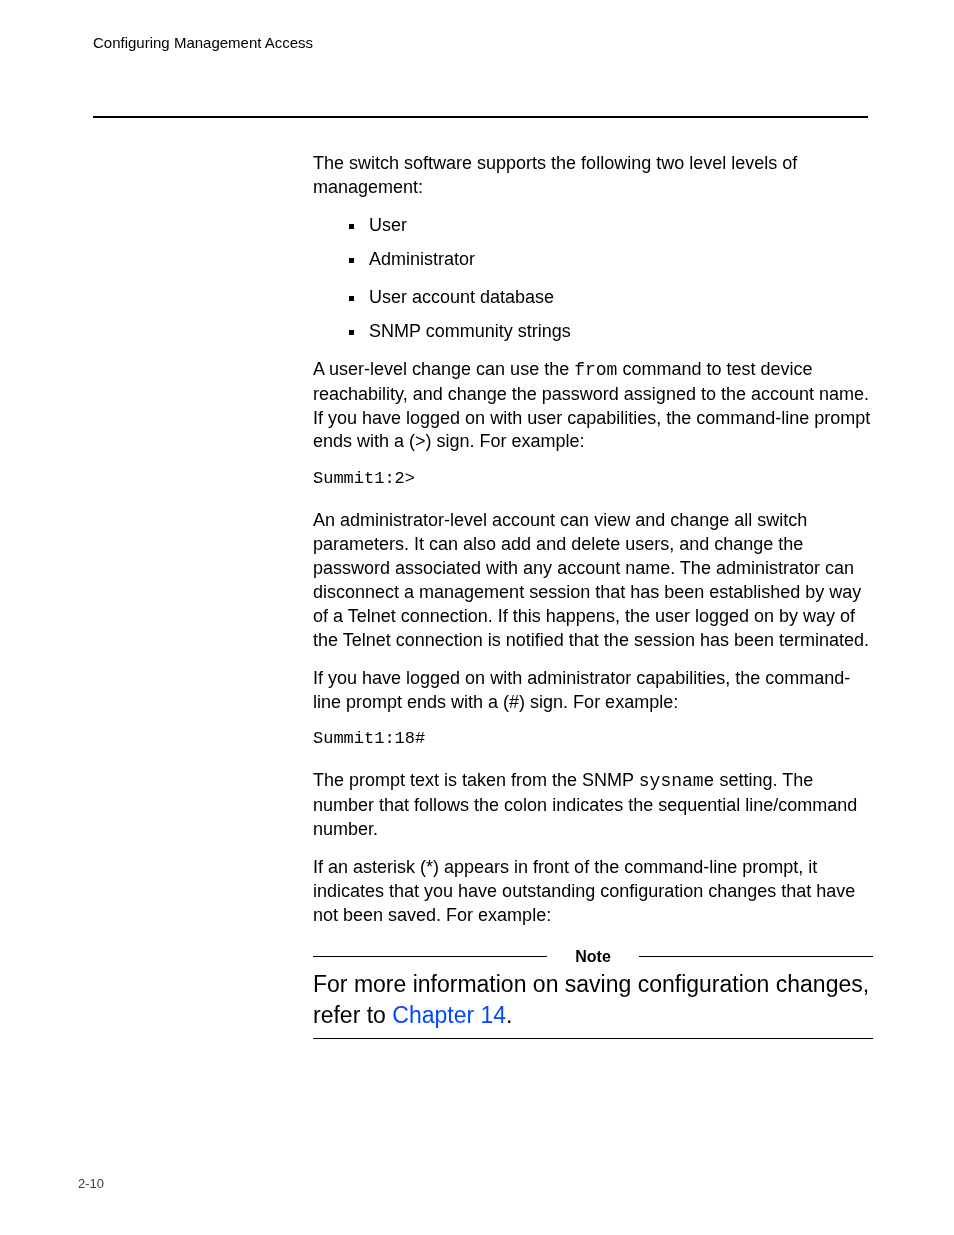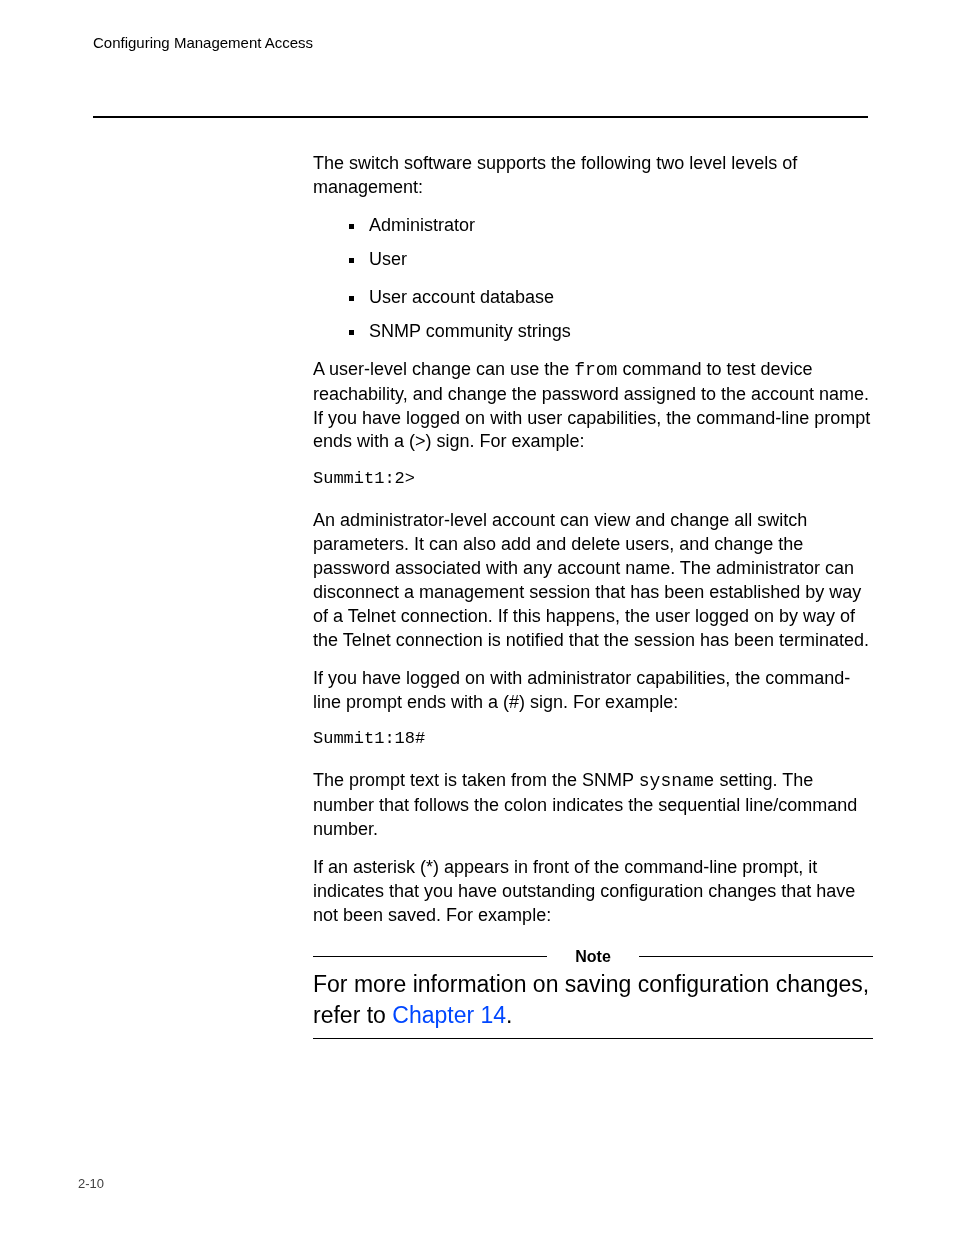--- a/index.html
+++ b/index.html
@@ -116,22 +116,22 @@
 <div class="page">
 
   <div class="running-head">Configuring Management Access</div>
   <div class="top-rule"></div>
 
   <div class="content">
 
     <p>The switch software supports the following two level levels of management:</p>
 
     <ul class="bullet-list">
+      <li>User</li>
       <li>Administrator</li>
-      <li>User</li>
     </ul>
 
 
     <ul class="bullet-list">
       <li>User account database</li>
       <li>SNMP community strings</li>
     </ul>
 
     <p>
       <span>A user-level change can use the </span><span class="mono">from</span><span> command to test device reachability, and change the password assigned to the account name. If you have logged on with user capabilities, the command-line prompt ends with a (&gt;) sign. For example:</span>

